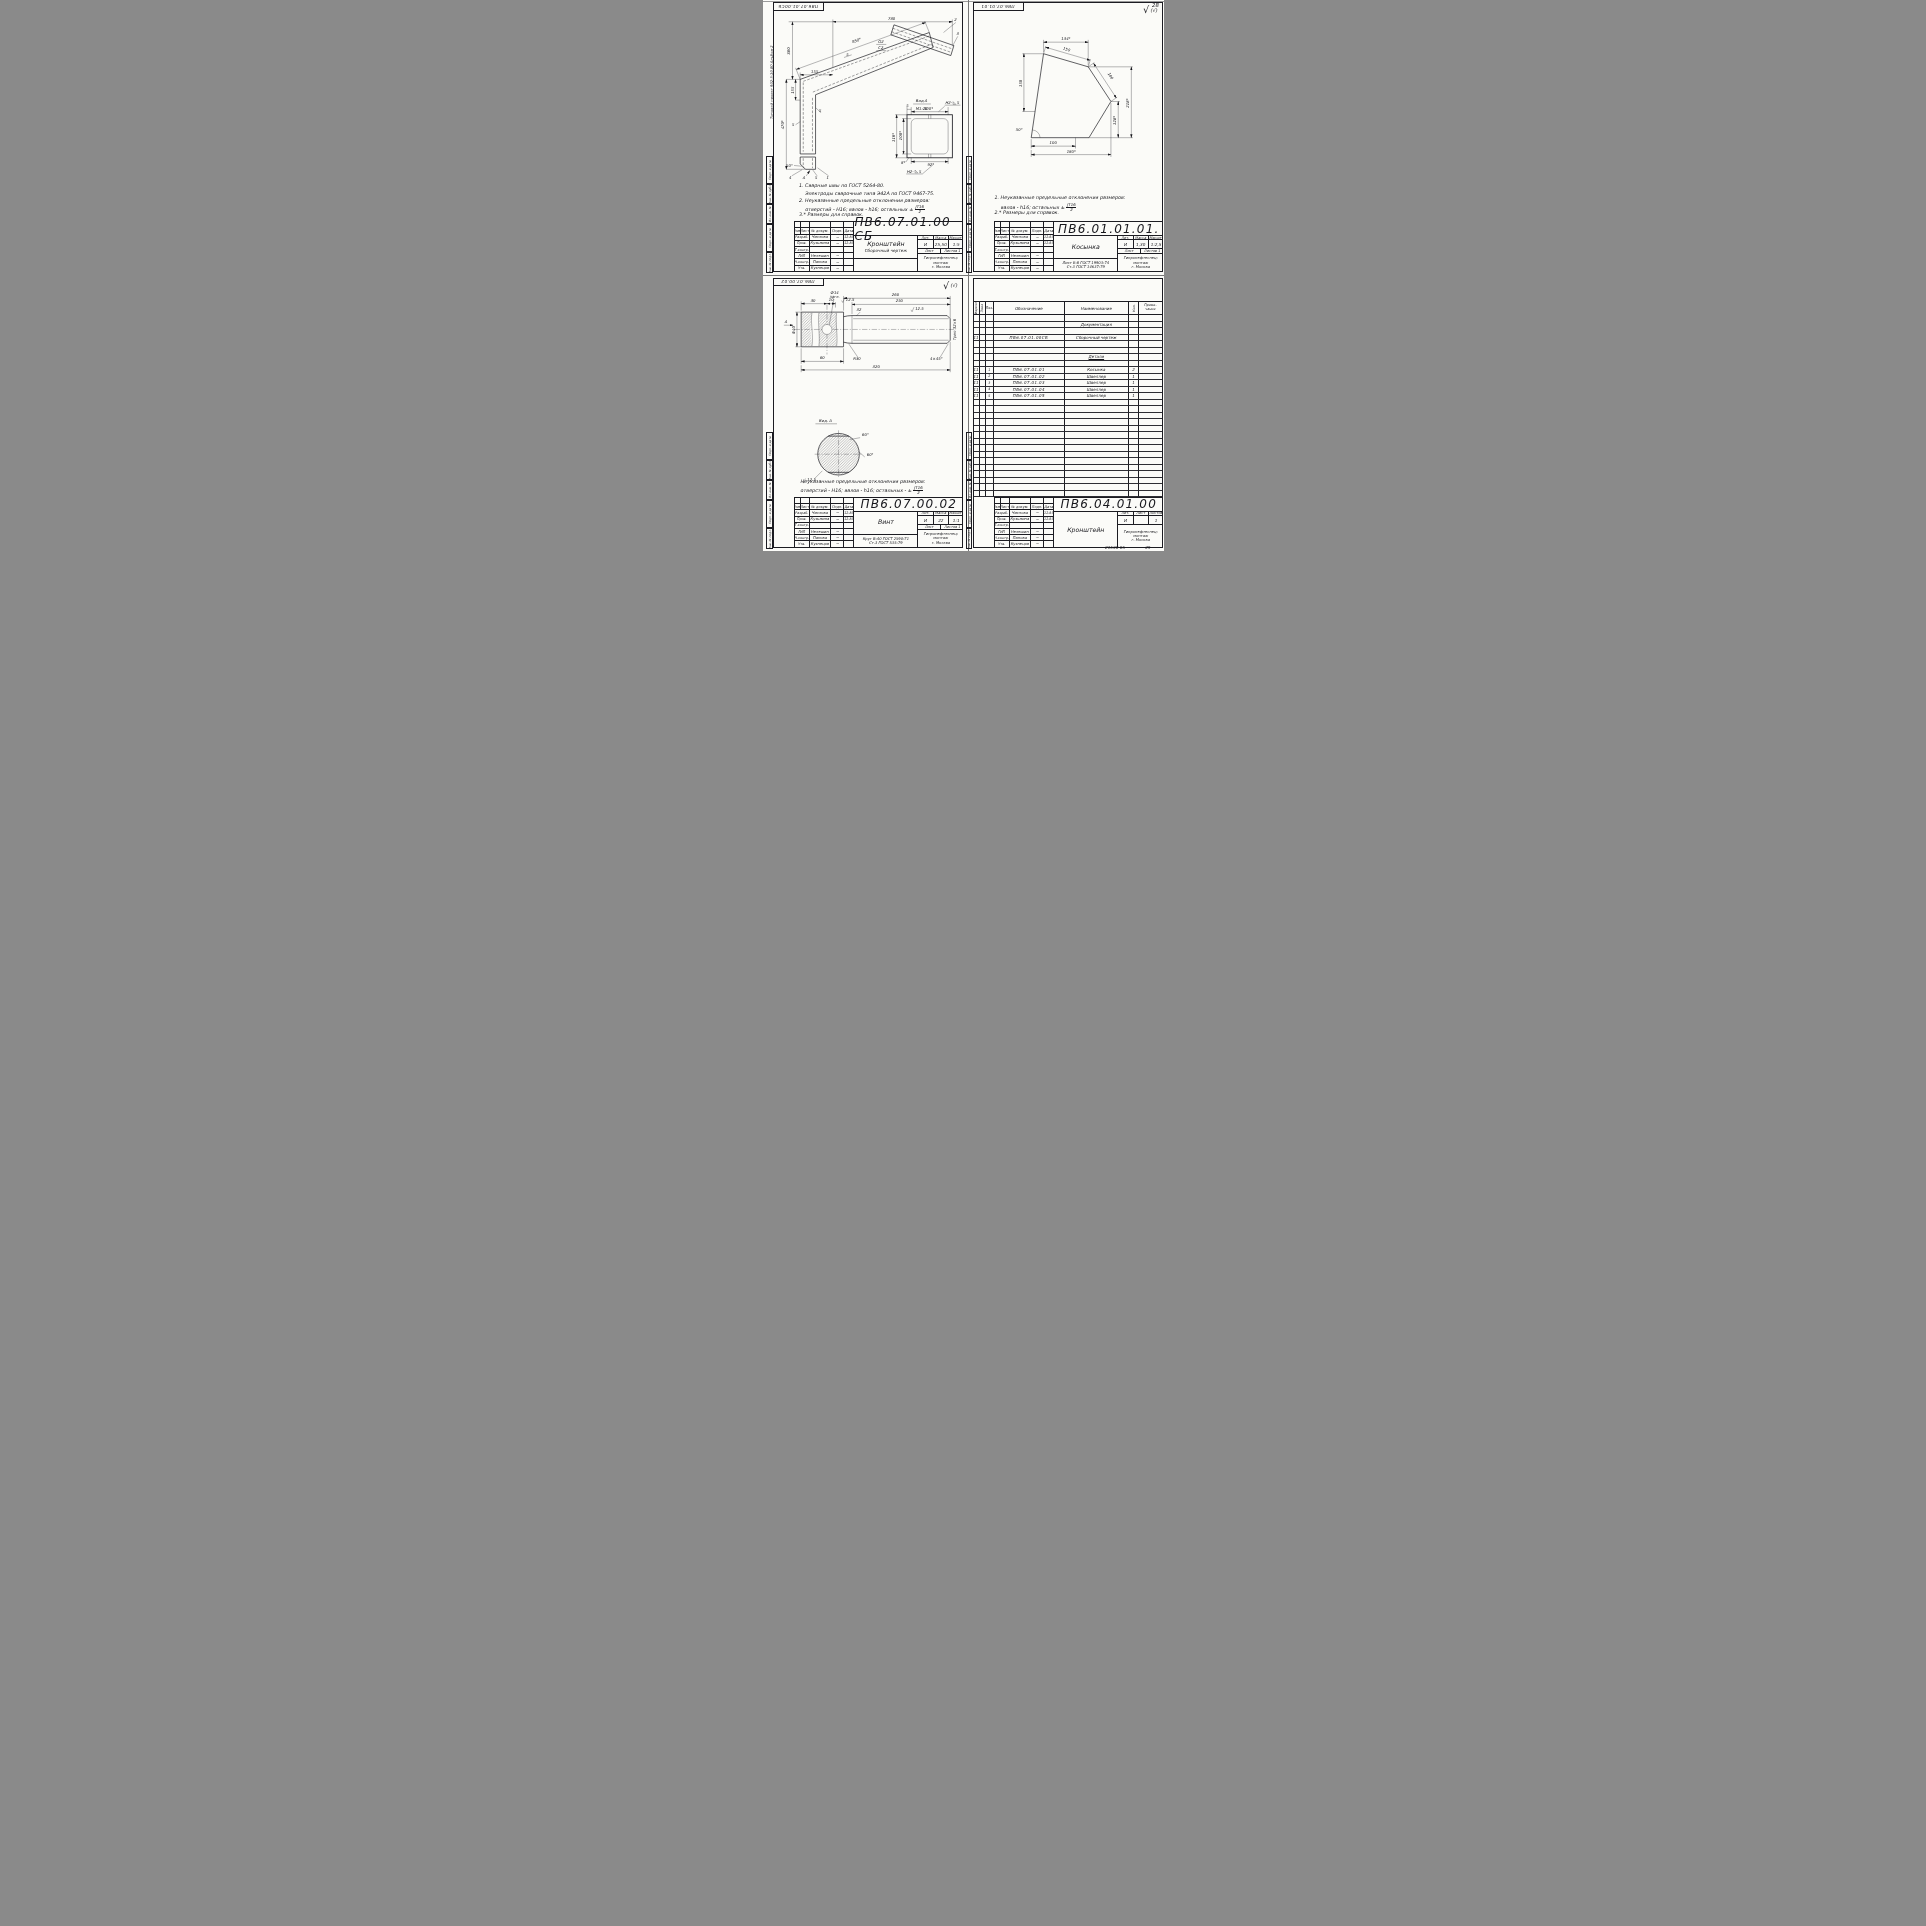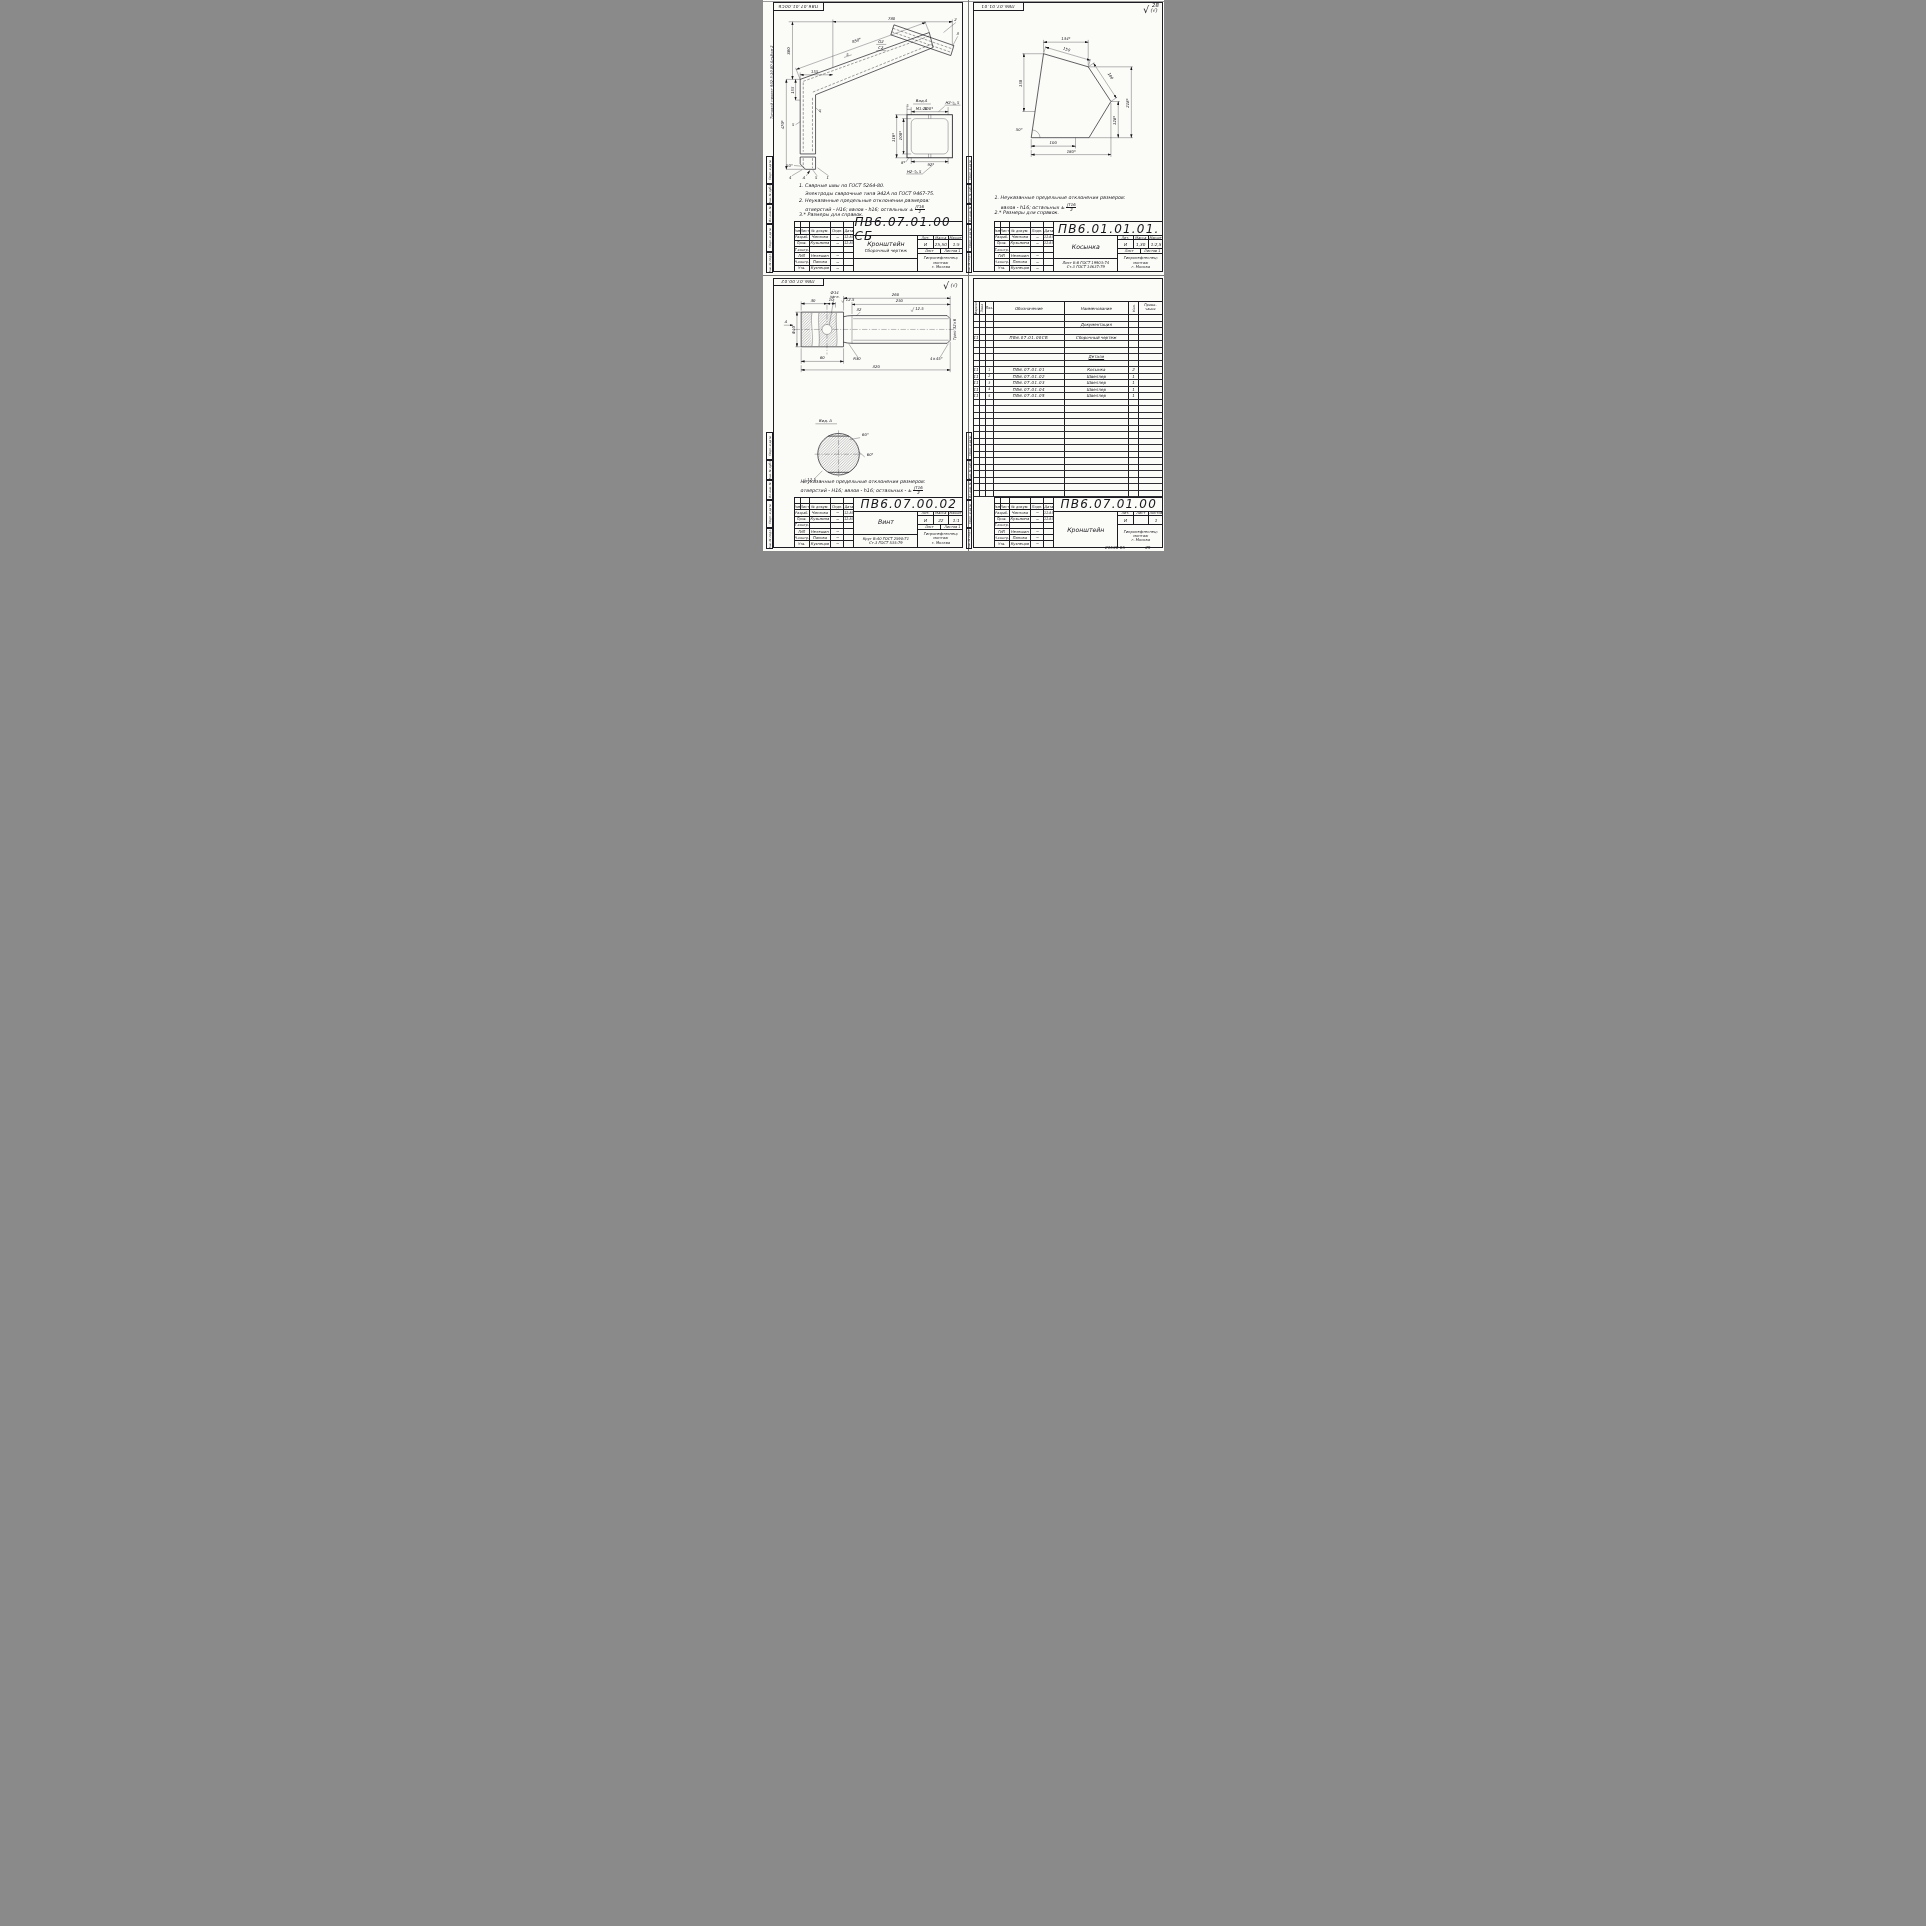--- a/index.html
+++ b/index.html
@@ -1188,21 +1188,21 @@
           
             <div class="trow">
               <span class="p1">Утв.</span>
                 <span class="p2">Кузнецов</span>
                 <span class="p3 sig-cell">~</span>
                 <span class="p4"></span>
             </div>
           </div>
         </div>
         <div class="tbr">
-          <div class="tb-desig">ПВ6.07.01.00</div>
+          <div class="tb-desig">ПВ6.04.01.00</div>
           <div class="tb-low">
             <div class="tb-namecol">
               <div class="tb-name tall">
                 <div class="nmmain">Кронштейн</div>
               </div>
             </div>
             <div class="tb-rcol">
               <div class="r3">
                   <span>Лит.</span>
                   <span>Лист</span>

